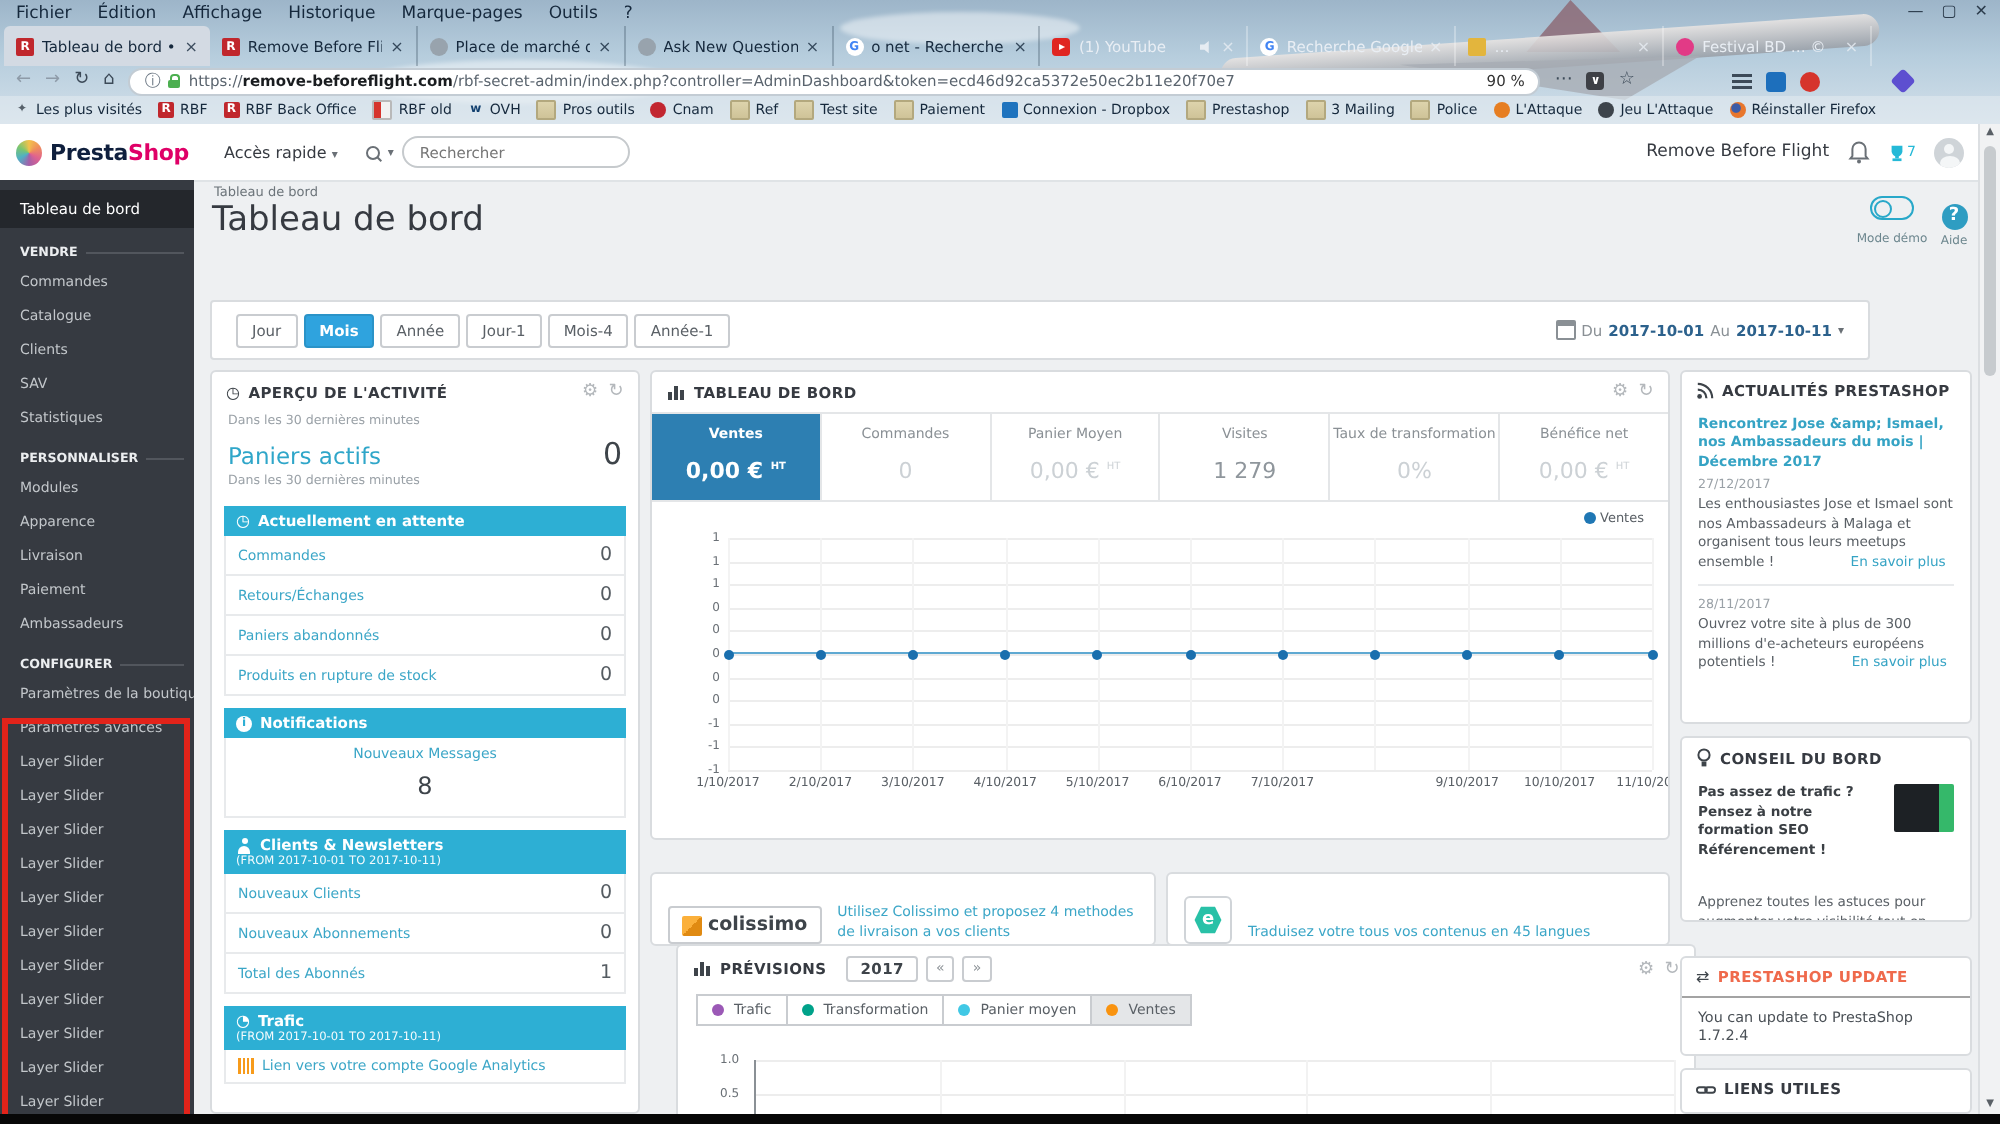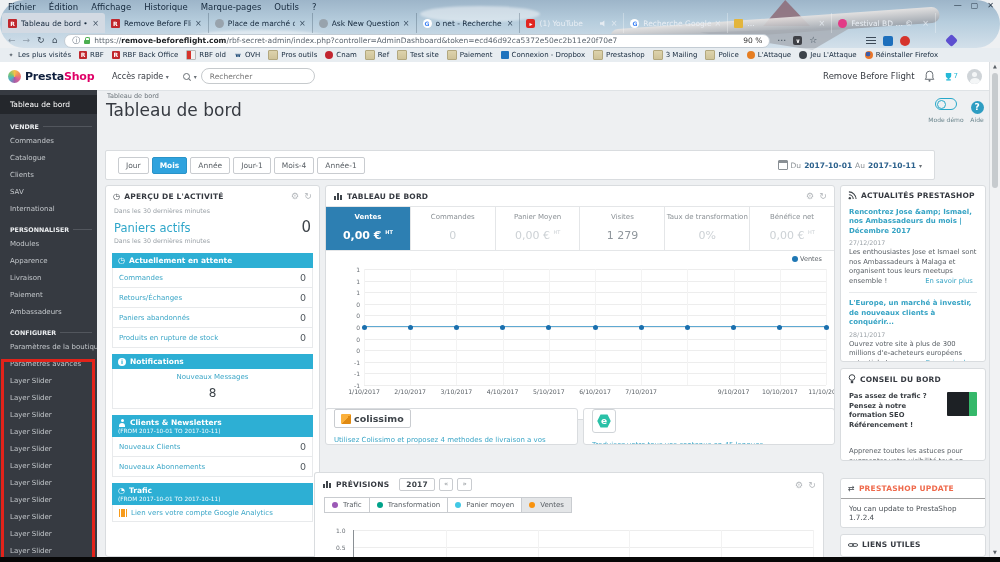--- a/index.html
+++ b/index.html
@@ -1,20 +1,20 @@
 <!DOCTYPE html>
 <html><head>
 <meta charset="utf-8">
 <style>
   html,body{margin:0;padding:0;background:#444;}
   .stage{position:relative;width:1000px;height:562px;overflow:hidden;
     font-family:"DejaVu Sans","Liberation Sans",sans-serif;background:#eef0f2;}
   
-  .chrome{position:absolute;top:0;left:0;right:0;height:48px;
-    background:linear-gradient(180deg,#9db5c9 0%,#b6cddd 45%,#d3e0ea 100%);border-radius:25px;}
+  .chrome{position:absolute;top:0;left:0;right:0;height:62px;
+    background:linear-gradient(180deg,#9db5c9 0%,#b6cddd 45%,#d3e0ea 100%);}
   .cloud{position:absolute;border-radius:50%;background:rgba(255,255,255,.45);filter:blur(1px);}
   .jet-fuse{position:absolute;top:18px;right:60px;width:330px;height:16px;border-radius:8px;
     background:linear-gradient(180deg,#e8e4e2,#9aa0a8);transform:rotate(-4deg);opacity:.9;}
   .jet-fin{position:absolute;top:0;right:190px;width:55px;height:26px;background:#8d6b77;
     clip-path:polygon(15% 100%,55% 0,100% 100%);opacity:.85;}
   .jet-wing{position:absolute;top:28px;right:150px;width:150px;height:22px;background:#a7adb4;
     clip-path:polygon(0 20%,100% 0,75% 100%);opacity:.8;}
   .menubar{position:absolute;top:0;left:0;height:13px;display:flex;gap:13px;align-items:center;
     padding-left:8px;font-size:8.5px;color:#15283c;}
   .menubar span{white-space:nowrap;}
@@ -165,34 +165,34 @@
   #main-grid{position:absolute;inset:0;}
   .hline{position:absolute;left:0;right:0;height:1px;background:#ededed;}
   .vline{position:absolute;top:0;bottom:0;width:1px;background:#f3f3f3;}
   .zero{position:absolute;left:0;right:0;top:50%;height:2px;margin-top:-1px;background:#5fa9d2;}
   .dotpt{position:absolute;top:50%;width:5px;height:5px;margin:-2.5px 0 0 -2.5px;border-radius:50%;background:#1a6fae;}
   #main-ylabels{position:absolute;left:-32px;top:0;bottom:0;width:28px;}
   .ytick{position:absolute;right:0;transform:translateY(-50%);font-size:6px;color:#6a7076;}
   #main-xlabels{position:relative;margin:3px 8px 0 38px;height:10px;overflow:visible;}
   .xtick{position:absolute;transform:translateX(-50%);font-size:6.2px;color:#5a6066;white-space:nowrap;}
   
-  .ban{top:408px;height:37px;display:flex;align-items:flex-start;padding:0 8px;gap:8px;flex-direction:column;}
+  .ban{top:436px;height:37px;display:flex;align-items:flex-end;padding:0 8px;gap:8px;}
   .b1{left:325px;width:253px;}
   .b2{left:583px;width:252px;}
   .colis-box{border:1px solid #c9ccd0;border-radius:2px;padding:3px 6px;display:flex;align-items:center;gap:3px;flex:0 0 auto;}
   .cube{width:10px;height:10px;background:linear-gradient(135deg,#fbb03b 0 50%,#e08a12 50%);border-radius:1px;}
   .colis-t{font-size:9.5px;font-weight:bold;color:#3e444a;}
   .ban .txt{font-size:7px;color:#3ba6c7;line-height:1.4;}
   .hexwrap{width:22px;height:22px;border:1px solid #d0d4d8;border-radius:3px;display:flex;
     align-items:center;justify-content:center;flex:0 0 auto;}
   .hexe{width:14px;height:14px;background:#29c1a7;color:#fff;text-align:center;
     font:bold 9px/14px "DejaVu Sans",sans-serif;
     clip-path:polygon(25% 3%,75% 3%,98% 50%,75% 97%,25% 97%,2% 50%);}
   
-  .p-prev{left:314px;top:472px;width:510px;height:85px;border-bottom:none;border-radius:3px 3px 0 0;}
+  .p-prev{left:338px;top:472px;width:510px;height:85px;border-bottom:none;border-radius:3px 3px 0 0;}
   .yearbox{border:1px solid #c9ccd0;border-radius:2px;padding:1px 6px;font-size:7.5px;font-weight:bold;
     color:#3e444a;margin-left:6px;}
   .navbtn{border:1px solid #c9ccd0;border-radius:2px;padding:0 4px;font-size:7px;color:#8a9095;
     line-height:11px;font-weight:normal;}
   .pl-row{display:flex;margin:1px 0 0 10px;}
   .plb{display:flex;align-items:center;gap:3px;border:1px solid #c9ccd0;background:#fff;
     padding:3px 7px;font-size:7px;color:#5a6066;margin-left:-1px;}
   .plb.active{background:#e4e6e8;}
   .pvplot{position:absolute;left:38px;right:10px;top:57px;bottom:0;border-left:1px solid #8a9095;}
   .pvh{position:absolute;left:0;right:0;height:1px;background:#ededed;}
@@ -440,21 +440,21 @@
 
   <div class="sidebar">
     <div class="sd-active">Tableau de bord</div>
     <div class="sd-sec">
         <span>VENDRE</span>
       </div>
     <div class="sd-item">Commandes</div>
       <div class="sd-item">Catalogue</div>
       <div class="sd-item">Clients</div>
       <div class="sd-item">SAV</div>
-      <div class="sd-item">International</div>
+      <div class="sd-item">Statistiques</div>
     <div class="sd-sec">
         <span>PERSONNALISER</span>
       </div>
     <div class="sd-item">Modules</div>
       <div class="sd-item">Apparence</div>
       <div class="sd-item">Livraison</div>
       <div class="sd-item">Paiement</div>
       <div class="sd-item">Ambassadeurs</div>
     <div class="sd-sec">
         <span>CONFIGURER</span>
@@ -555,20 +555,24 @@
       <div class="sub">(FROM 2017-10-01 TO 2017-10-11)</div>
     </div>
     <div class="grp">
       <div class="grow">
           <span class="gl">Nouveaux Clients</span>
           <span class="gv">0</span>
         </div>
         <div class="grow">
           <span class="gl">Nouveaux Abonnements</span>
           <span class="gv">0</span>
+        </div>
+        <div class="grow">
+          <span class="gl">Total des Abonnés</span>
+          <span class="gv">1</span>
         </div>
     </div>
 
     <div class="cyanbar">
       <div class="r1">
           <span class="wic">◔</span>
           <span>Trafic</span>
         </div>
       <div class="sub">(FROM 2017-10-01 TO 2017-10-11)</div>
     </div>
@@ -756,21 +760,20 @@
         <path d="M1 4.2a4.8 4.8 0 0 1 4.8 4.8" fill="none" stroke="#3e444a" stroke-width="1.2"></path>
         <path d="M1 1a8 8 0 0 1 8 8" fill="none" stroke="#3e444a" stroke-width="1.2"></path>
       </svg>
       <span>ACTUALITÉS PRESTASHOP</span>
     </div>
     <div class="nbody">
       <div class="ntitle">Rencontrez Jose &amp;amp; Ismael, nos Ambassadeurs du mois | Décembre 2017</div>
       <div class="ndate">27/12/2017</div>
       <div class="ntext"><span>Les enthousiastes Jose et Ismael sont nos Ambassadeurs à Malaga et organisent tous leurs meetups ensemble !</span> <span class="nlink">En savoir plus</span></div>
       <div class="ndiv"></div>
-      <div class="ntitle">L'Europe, un marché à investir, de nouveaux clients à conquérir...</div>
       <div class="ndate">28/11/2017</div>
       <div class="ntext"><span>Ouvrez votre site à plus de 300 millions d'e-acheteurs européens potentiels !</span> <span class="nlink">En savoir plus</span></div>
 
     </div>
   </div>
 
   <div class="panel p-tip">
     <div class="phead">
       <svg width="8" height="10" viewBox="0 0 8 10" class="hicon">
         <circle cx="4" cy="3.5" r="2.8" fill="none" stroke="#3e444a" stroke-width="1"></circle>

